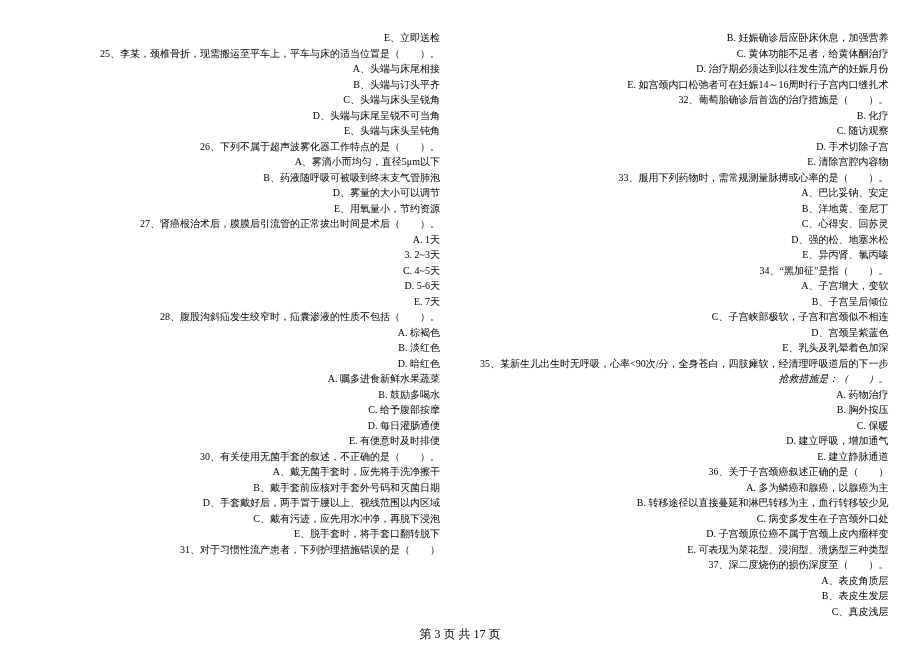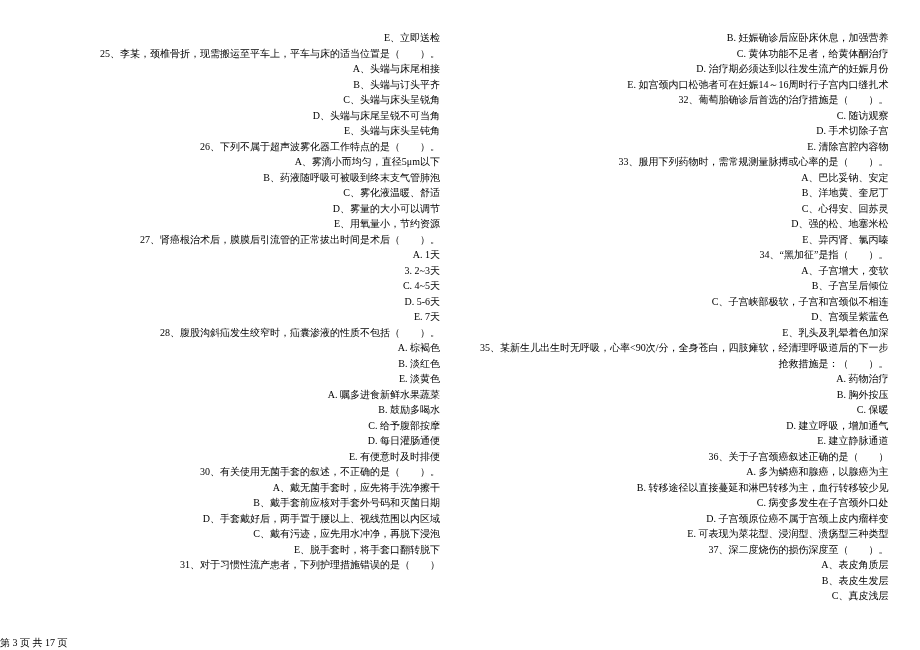--- a/index.html
+++ b/index.html
@@ -23,76 +23,77 @@
       display: flex;
       flex-direction: column;
       text-align: right;
     }
     .line {
       line-height: 1.55;
       white-space: nowrap;
     }
     .q-line { padding-left: 0; }
     .opt-line { padding-left: 28px; }
-    .opt-line-deep { padding-left: 14px; }
+    .opt-line-deep { padding-left: 14px; font-style: italic; }
     .footer {
       position: absolute;
-      bottom: 0;
+      bottom: 7px;
       left: 0;
       width: 100%;
-      font-size: 10px;
+      text-align: center;
+      font-size: 12px;
     }
   </style>
 </head>
 <body>
 
 <div class="columns">
   <div class="col" id="col-left">
       <div class="line opt-line">E、立即送检</div>
       <div class="line q-line">25、李某，颈椎骨折，现需搬运至平车上，平车与床的适当位置是（　　）。</div>
       <div class="line opt-line">A、头端与床尾相接</div>
       <div class="line opt-line">B、头端与订头平齐</div>
       <div class="line opt-line">C、头端与床头呈锐角</div>
       <div class="line opt-line">D、头端与床尾呈锐不可当角</div>
       <div class="line opt-line">E、头端与床头呈钝角</div>
       <div class="line q-line">26、下列不属于超声波雾化器工作特点的是（　　）。</div>
       <div class="line opt-line">A、雾滴小而均匀，直径5μm以下</div>
       <div class="line opt-line">B、药液随呼吸可被吸到终末支气管肺泡</div>
-      <div class="line opt-line">C、雾化液温暖、舒适</div>
       <div class="line opt-line">D、雾量的大小可以调节</div>
       <div class="line opt-line">E、用氧量小，节约资源</div>
       <div class="line q-line">27、肾癌根治术后，膜膜后引流管的正常拔出时间是术后（　　）。</div>
       <div class="line opt-line">A. 1天</div>
       <div class="line opt-line">3. 2~3天</div>
       <div class="line opt-line">C. 4~5天</div>
       <div class="line opt-line">D. 5-6天</div>
       <div class="line opt-line">E. 7天</div>
       <div class="line q-line">28、腹股沟斜疝发生绞窄时，疝囊渗液的性质不包括（　　）。</div>
       <div class="line opt-line">A. 棕褐色</div>
       <div class="line opt-line">B. 淡红色</div>
-      <div class="line opt-line">E. 淡黄色</div>
+      <div class="line opt-line">D. 暗红色</div>
       <div class="line opt-line">A. 嘱多进食新鲜水果蔬菜</div>
       <div class="line opt-line">B. 鼓励多喝水</div>
       <div class="line opt-line">C. 给予腹部按摩</div>
       <div class="line opt-line">D. 每日灌肠通便</div>
       <div class="line opt-line">E. 有便意时及时排便</div>
       <div class="line q-line">30、有关使用无菌手套的叙述，不正确的是（　　）。</div>
       <div class="line opt-line">A、戴无菌手套时，应先将手洗净擦干</div>
       <div class="line opt-line">B、戴手套前应核对手套外号码和灭菌日期</div>
       <div class="line opt-line">D、手套戴好后，两手置于腰以上、视线范围以内区域</div>
       <div class="line opt-line">C、戴有污迹，应先用水冲净，再脱下浸泡</div>
       <div class="line opt-line">E、脱手套时，将手套口翻转脱下</div>
       <div class="line q-line">31、对于习惯性流产患者，下列护理措施错误的是（　　）</div>
     </div>
   <div class="col" id="col-right">
       <div class="line opt-line">B. 妊娠确诊后应卧床休息，加强营养</div>
       <div class="line opt-line">C. 黄体功能不足者，给黄体酮治疗</div>
       <div class="line opt-line">D. 治疗期必须达到以往发生流产的妊娠月份</div>
       <div class="line opt-line">E. 如宫颈内口松弛者可在妊娠14～16周时行子宫内口缝扎术</div>
       <div class="line q-line">32、葡萄胎确诊后首选的治疗措施是（　　）。</div>
+      <div class="line opt-line">B. 化疗</div>
       <div class="line opt-line">C. 随访观察</div>
       <div class="line opt-line">D. 手术切除子宫</div>
       <div class="line opt-line">E. 清除宫腔内容物</div>
       <div class="line q-line">33、服用下列药物时，需常规测量脉搏或心率的是（　　）。</div>
       <div class="line opt-line">A、巴比妥钠、安定</div>
       <div class="line opt-line">B、洋地黄、奎尼丁</div>
       <div class="line opt-line">C、心得安、回苏灵</div>
       <div class="line opt-line">D、强的松、地塞米松</div>
       <div class="line opt-line">E、异丙肾、氯丙嗪</div>
       <div class="line q-line">34、“黑加征”是指（　　）。</div>

